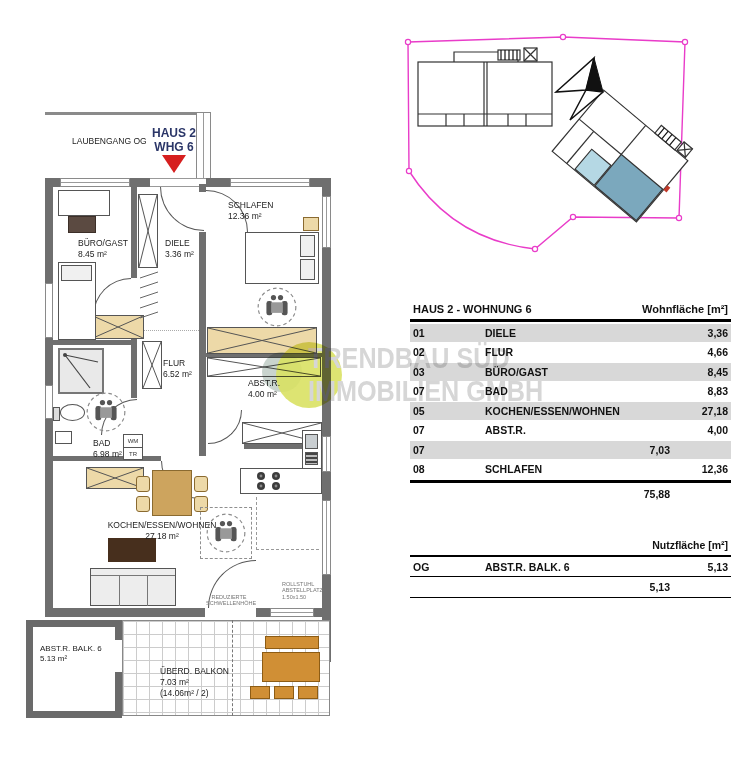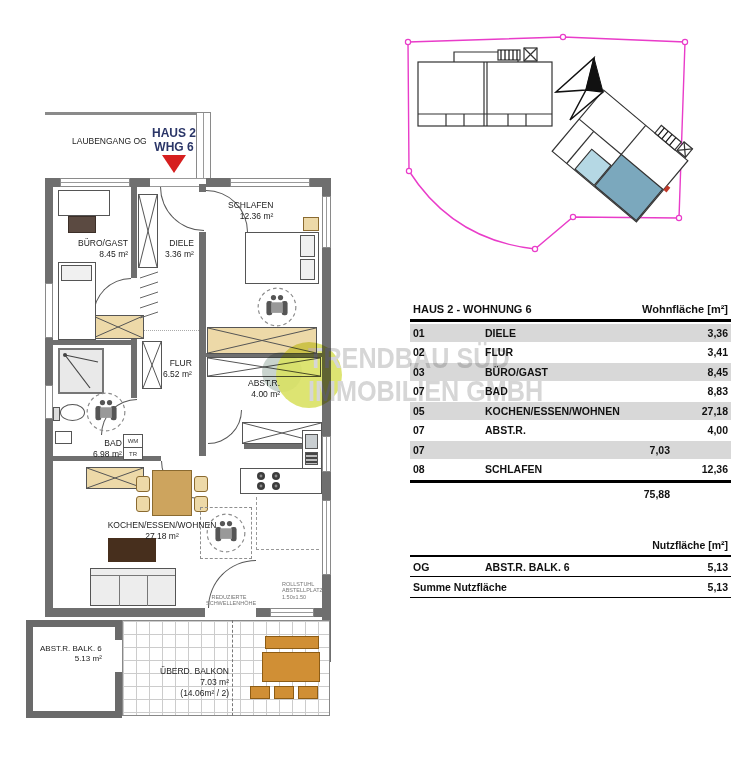--- a/index.html
+++ b/index.html
@@ -5,21 +5,21 @@
   html,body{margin:0;padding:0;background:#fff;}
   #page{position:relative;width:732px;height:757px;background:#fff;overflow:hidden;
         font-family:"Liberation Sans",sans-serif;color:#222;}
   .abs{position:absolute;}
   .wall{position:absolute;background:#6f6f6f;}
   .win{position:absolute;background:#fff;border:1px solid #8a8a8a;box-sizing:border-box;
        background-image:linear-gradient(to bottom,transparent 44%,#9a9a9a 44%,#9a9a9a 56%,transparent 56%);}
   .win-v{position:absolute;background:#fff;border:1px solid #8a8a8a;box-sizing:border-box;
        background-image:linear-gradient(to right,transparent 44%,#9a9a9a 44%,#9a9a9a 56%,transparent 56%);}
   .arc{position:absolute;box-sizing:border-box;}
-  .lbl{position:absolute;font-size:8.5px;line-height:1.3;color:#222;white-space:nowrap;text-align:right;}
+  .lbl{position:absolute;font-size:8.5px;line-height:1.3;color:#222;white-space:nowrap;}
   .tiny{position:absolute;font-size:5.5px;line-height:1.15;color:#777;text-align:center;transform-origin:left top;}
   .furn{position:absolute;background:#fff;border:1px solid #555;box-sizing:border-box;}
   .wood{position:absolute;background:#cda45e;border:1px solid #8a6a30;box-sizing:border-box;}
   .wood2{position:absolute;background:#d08f35;border:1px solid #8d5c14;box-sizing:border-box;}
   .tanp{position:absolute;background:#edd9a8;border:1px solid #8a6a30;box-sizing:border-box;}
   svg.xbox{position:absolute;outline:1px solid #555;}
   svg.xbox line{stroke:#555;stroke-width:1;}
   svg.xbox.tan{background:#edd9a8;} svg.xbox.wht{background:#fff;}
   .dashsq{position:absolute;border:1px dashed #8f8f8f;box-sizing:border-box;}
   .wc{position:absolute;}
@@ -359,21 +359,21 @@
       <span>Wohnfläche [m²]</span>
     </div>
     <div class="t-row shade">
       <span>01</span>
       <span>DIELE</span>
       <span class="c-val">3,36</span>
     </div>
     <div class="t-row">
       <span>02</span>
       <span>FLUR</span>
-      <span class="c-val">3,41</span>
+      <span class="c-val">4,66</span>
     </div>
     <div class="t-row shade">
       <span>03</span>
       <span>BÜRO/GAST</span>
       <span class="c-val">8,45</span>
     </div>
     <div class="t-row">
       <span>07</span>
       <span>BAD</span>
       <span class="c-val">8,83</span>
@@ -403,21 +403,20 @@
   </div>
 
   <div class="tbl" style="top:503px;">
     <div class="t-head2">Nutzfläche [m²]</div>
     <div class="t-row2">
       <span>OG</span>
       <span>ABST.R. BALK. 6</span>
       <span class="c-val">5,13</span>
     </div>
     <div class="t-sum2">
-      <span>Summe Nutzfläche</span>
       <span class="c-val">5,13</span>
     </div>
   </div>
 
   <div id="watermark">
     <div class="wm-circle" style="left:262px;top:352px;width:40px;height:40px;background:#b7c6bd;opacity:.75;"></div>
     <div class="wm-circle" style="left:276px;top:342px;width:66px;height:66px;background:#d9e163;opacity:.9;"></div>
     <div id="wm-text">
       <div>TRENDBAU SÜD</div>
       <div>IMMOBILIEN GMBH</div>

